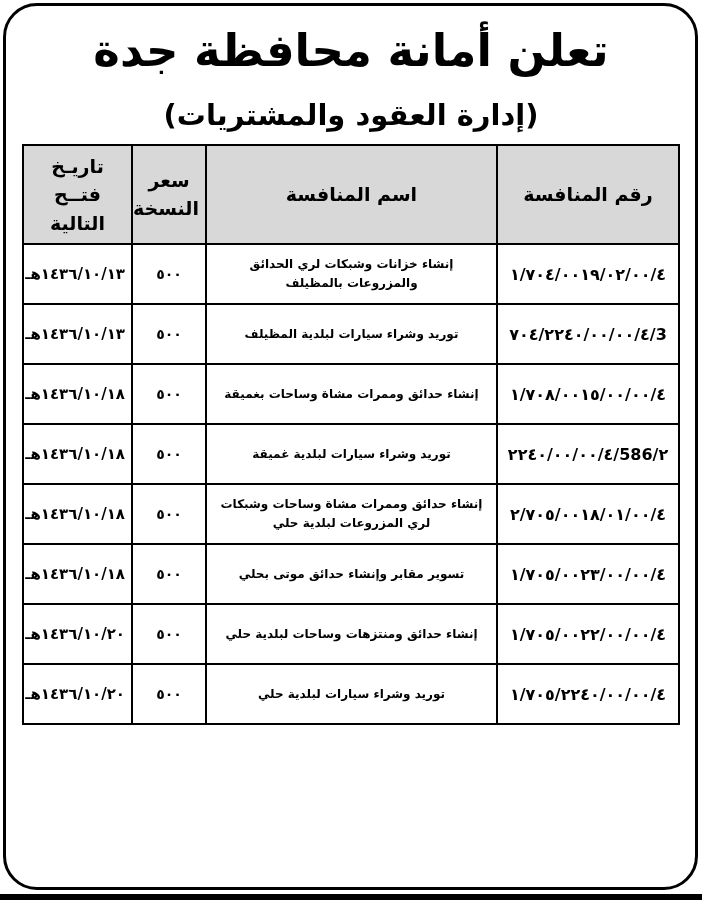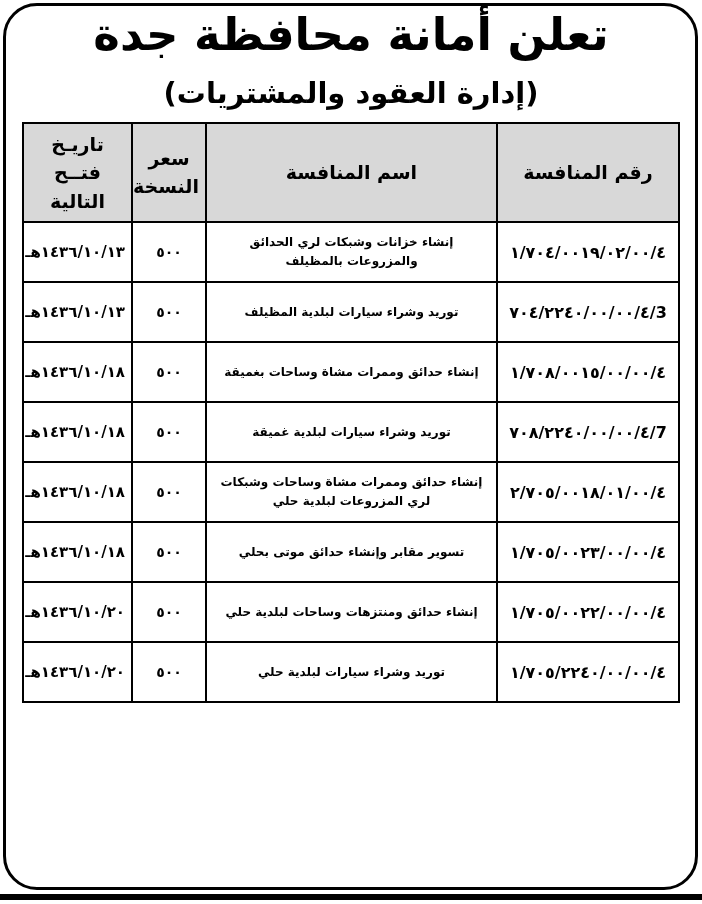--- a/index.html
+++ b/index.html
@@ -11,27 +11,27 @@
   }
   .ad-border{
     position:absolute;left:3px;top:3px;right:4px;bottom:14px;
     border:3px solid #000;border-radius:34px;
     pointer-events:none;
   }
   .bottom-rule{
     position:absolute;left:0;right:0;bottom:4px;height:6px;background:#000;
   }
   .content{
-    position:absolute;inset:0;padding-top:8px;text-align:center;
+    position:absolute;inset:0;padding-top:24px;text-align:center;
   }
   .title{
     font-size:45px;font-weight:bold;line-height:1.1;margin:2px 0 0;
   }
   .subtitle{
-    font-size:29px;font-weight:bold;margin-top:16px;
+    font-size:29px;font-weight:bold;margin-top:22px;
   }
   .intro{
     font-size:21px;font-weight:bold;margin-top:16px;
   }
   table.tenders{
     width:656px;margin:12px auto 0;border-collapse:collapse;
     table-layout:fixed;
   }
   table.tenders th,table.tenders td{
     border:2px solid #000;font-weight:bold;text-align:center;
@@ -88,21 +88,21 @@
         <td class="cell-price">٥٠٠</td>
         <td class="cell-date">١٤٣٦/١٠/١٣هـ</td>
       </tr>
       <tr>
         <td class="cell-number">١/٧٠٨/٠٠١٥/٠٠/٠٠/٤</td>
         <td class="cell-name">إنشاء حدائق وممرات مشاة وساحات بغميقة</td>
         <td class="cell-price">٥٠٠</td>
         <td class="cell-date">١٤٣٦/١٠/١٨هـ</td>
       </tr>
       <tr>
-        <td class="cell-number">7/٧٠٨/٢٢٤٠/٠٠/٠٠/٤</td>
+        <td class="cell-number">٢/586/٢٢٤٠/٠٠/٠٠/٤</td>
         <td class="cell-name">توريد وشراء سيارات لبلدية غميقة</td>
         <td class="cell-price">٥٠٠</td>
         <td class="cell-date">١٤٣٦/١٠/١٨هـ</td>
       </tr>
       <tr>
         <td class="cell-number">٢/٧٠٥/٠٠١٨/٠١/٠٠/٤</td>
         <td class="cell-name">إنشاء حدائق وممرات مشاة وساحات وشبكات لري المزروعات لبلدية حلي</td>
         <td class="cell-price">٥٠٠</td>
         <td class="cell-date">١٤٣٦/١٠/١٨هـ</td>
       </tr>

